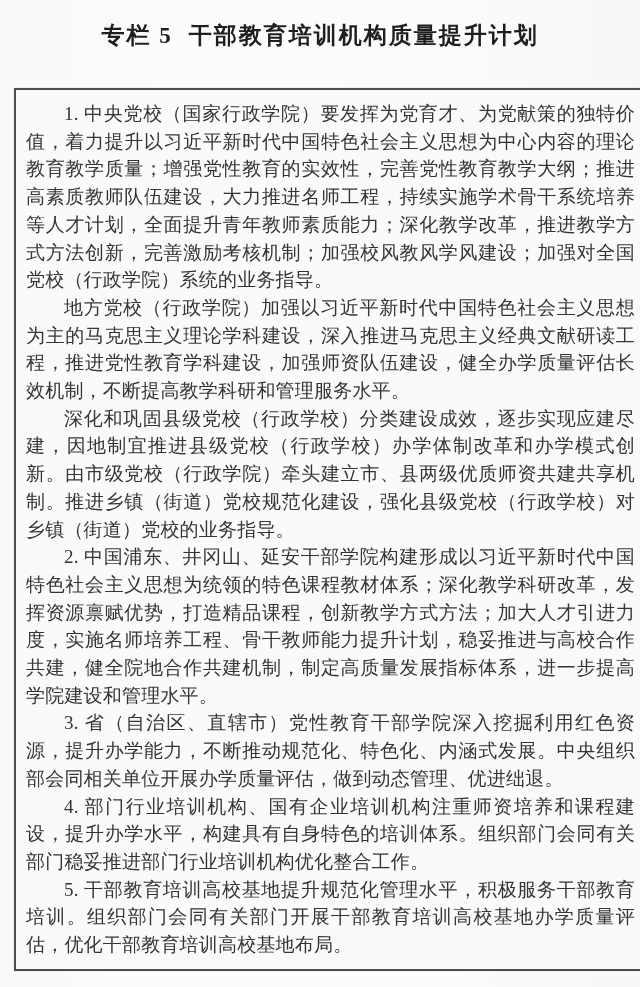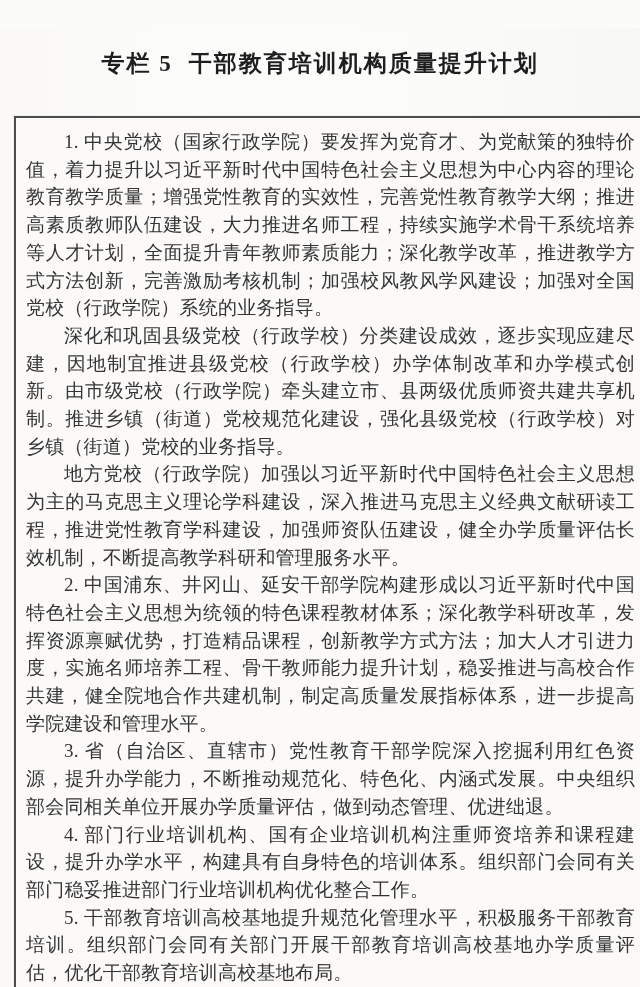--- a/index.html
+++ b/index.html
@@ -18,21 +18,20 @@
     background: linear-gradient(90deg, #faf9f8 0%, #fcfcfb 30%, #fbfbfa 70%, #f7f7f6 100%);
   }
   .header {
     padding-top: 20px;
     text-align: center;
     color: #1e1e1e;
     font-weight: bold;
     font-size: 23px;
     letter-spacing: 2px;
     white-space: nowrap;
-    margin-top: 28px;
   }
   .header .label {
     margin-right: 16px;
   }
   .panel {
     position: absolute;
     left: 14px;
     top: 88px;
     width: 609px;   
     height: 861px;  
@@ -59,22 +58,22 @@
 
 <div class="page">
 
   <div class="header">
     <span class="label">专栏 5</span><span>干部教育培训机构质量提升计划</span>
   </div>
 
   <div class="panel">
     <div class="panel-body" id="panel-body">
         <p>1. 中央党校（国家行政学院）要发挥为党育才、为党献策的独特价值，着力提升以习近平新时代中国特色社会主义思想为中心内容的理论教育教学质量；增强党性教育的实效性，完善党性教育教学大纲；推进高素质教师队伍建设，大力推进名师工程，持续实施学术骨干系统培养等人才计划，全面提升青年教师素质能力；深化教学改革，推进教学方式方法创新，完善激励考核机制；加强校风教风学风建设；加强对全国党校（行政学院）系统的业务指导。</p>
+        <p>地方党校（行政学院）加强以习近平新时代中国特色社会主义思想为主的马克思主义理论学科建设，深入推进马克思主义经典文献研读工程，推进党性教育学科建设，加强师资队伍建设，健全办学质量评估长效机制，不断提高教学科研和管理服务水平。</p>
         <p>深化和巩固县级党校（行政学校）分类建设成效，逐步实现应建尽建，因地制宜推进县级党校（行政学校）办学体制改革和办学模式创新。由市级党校（行政学院）牵头建立市、县两级优质师资共建共享机制。推进乡镇（街道）党校规范化建设，强化县级党校（行政学校）对乡镇（街道）党校的业务指导。</p>
-        <p>地方党校（行政学院）加强以习近平新时代中国特色社会主义思想为主的马克思主义理论学科建设，深入推进马克思主义经典文献研读工程，推进党性教育学科建设，加强师资队伍建设，健全办学质量评估长效机制，不断提高教学科研和管理服务水平。</p>
         <p>2. 中国浦东、井冈山、延安干部学院构建形成以习近平新时代中国特色社会主义思想为统领的特色课程教材体系；深化教学科研改革，发挥资源禀赋优势，打造精品课程，创新教学方式方法；加大人才引进力度，实施名师培养工程、骨干教师能力提升计划，稳妥推进与高校合作共建，健全院地合作共建机制，制定高质量发展指标体系，进一步提高学院建设和管理水平。</p>
         <p>3. 省（自治区、直辖市）党性教育干部学院深入挖掘利用红色资源，提升办学能力，不断推动规范化、特色化、内涵式发展。中央组织部会同相关单位开展办学质量评估，做到动态管理、优进绌退。</p>
         <p>4. 部门行业培训机构、国有企业培训机构注重师资培养和课程建设，提升办学水平，构建具有自身特色的培训体系。组织部门会同有关部门稳妥推进部门行业培训机构优化整合工作。</p>
         <p>5. 干部教育培训高校基地提升规范化管理水平，积极服务干部教育培训。组织部门会同有关部门开展干部教育培训高校基地办学质量评估，优化干部教育培训高校基地布局。</p>
       </div>
   </div>
 
 </div>
 
 </body></html>

